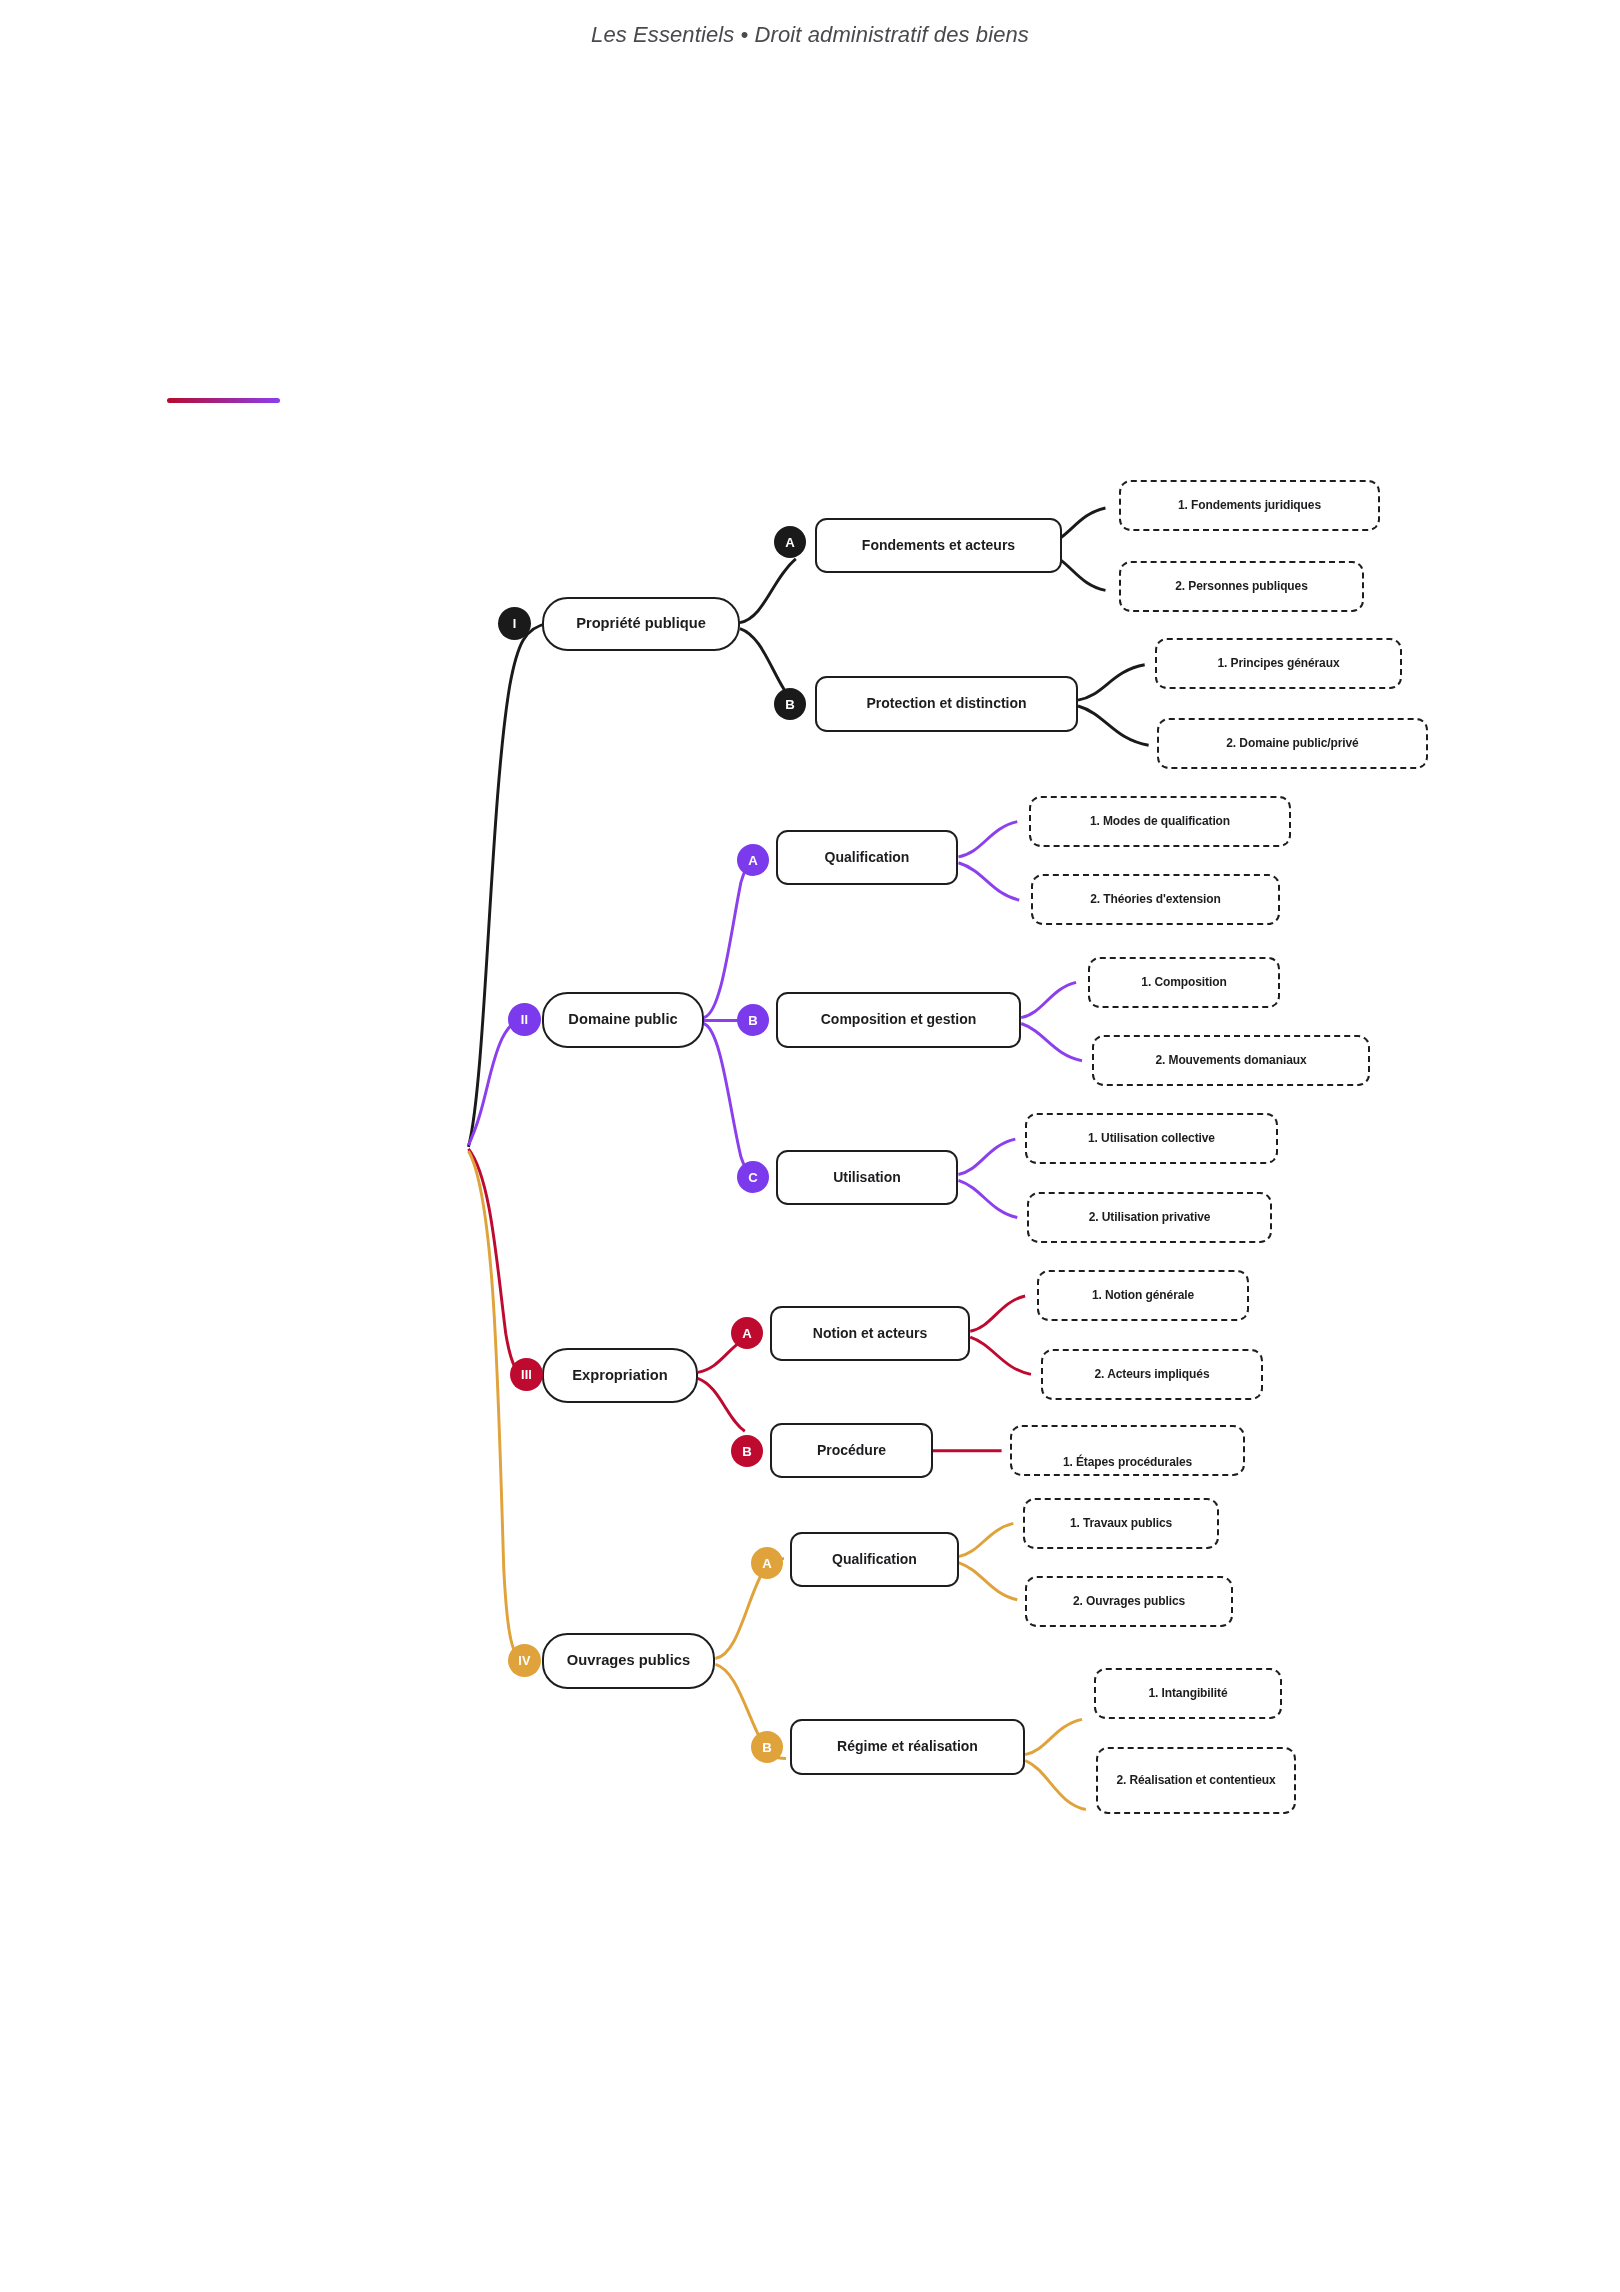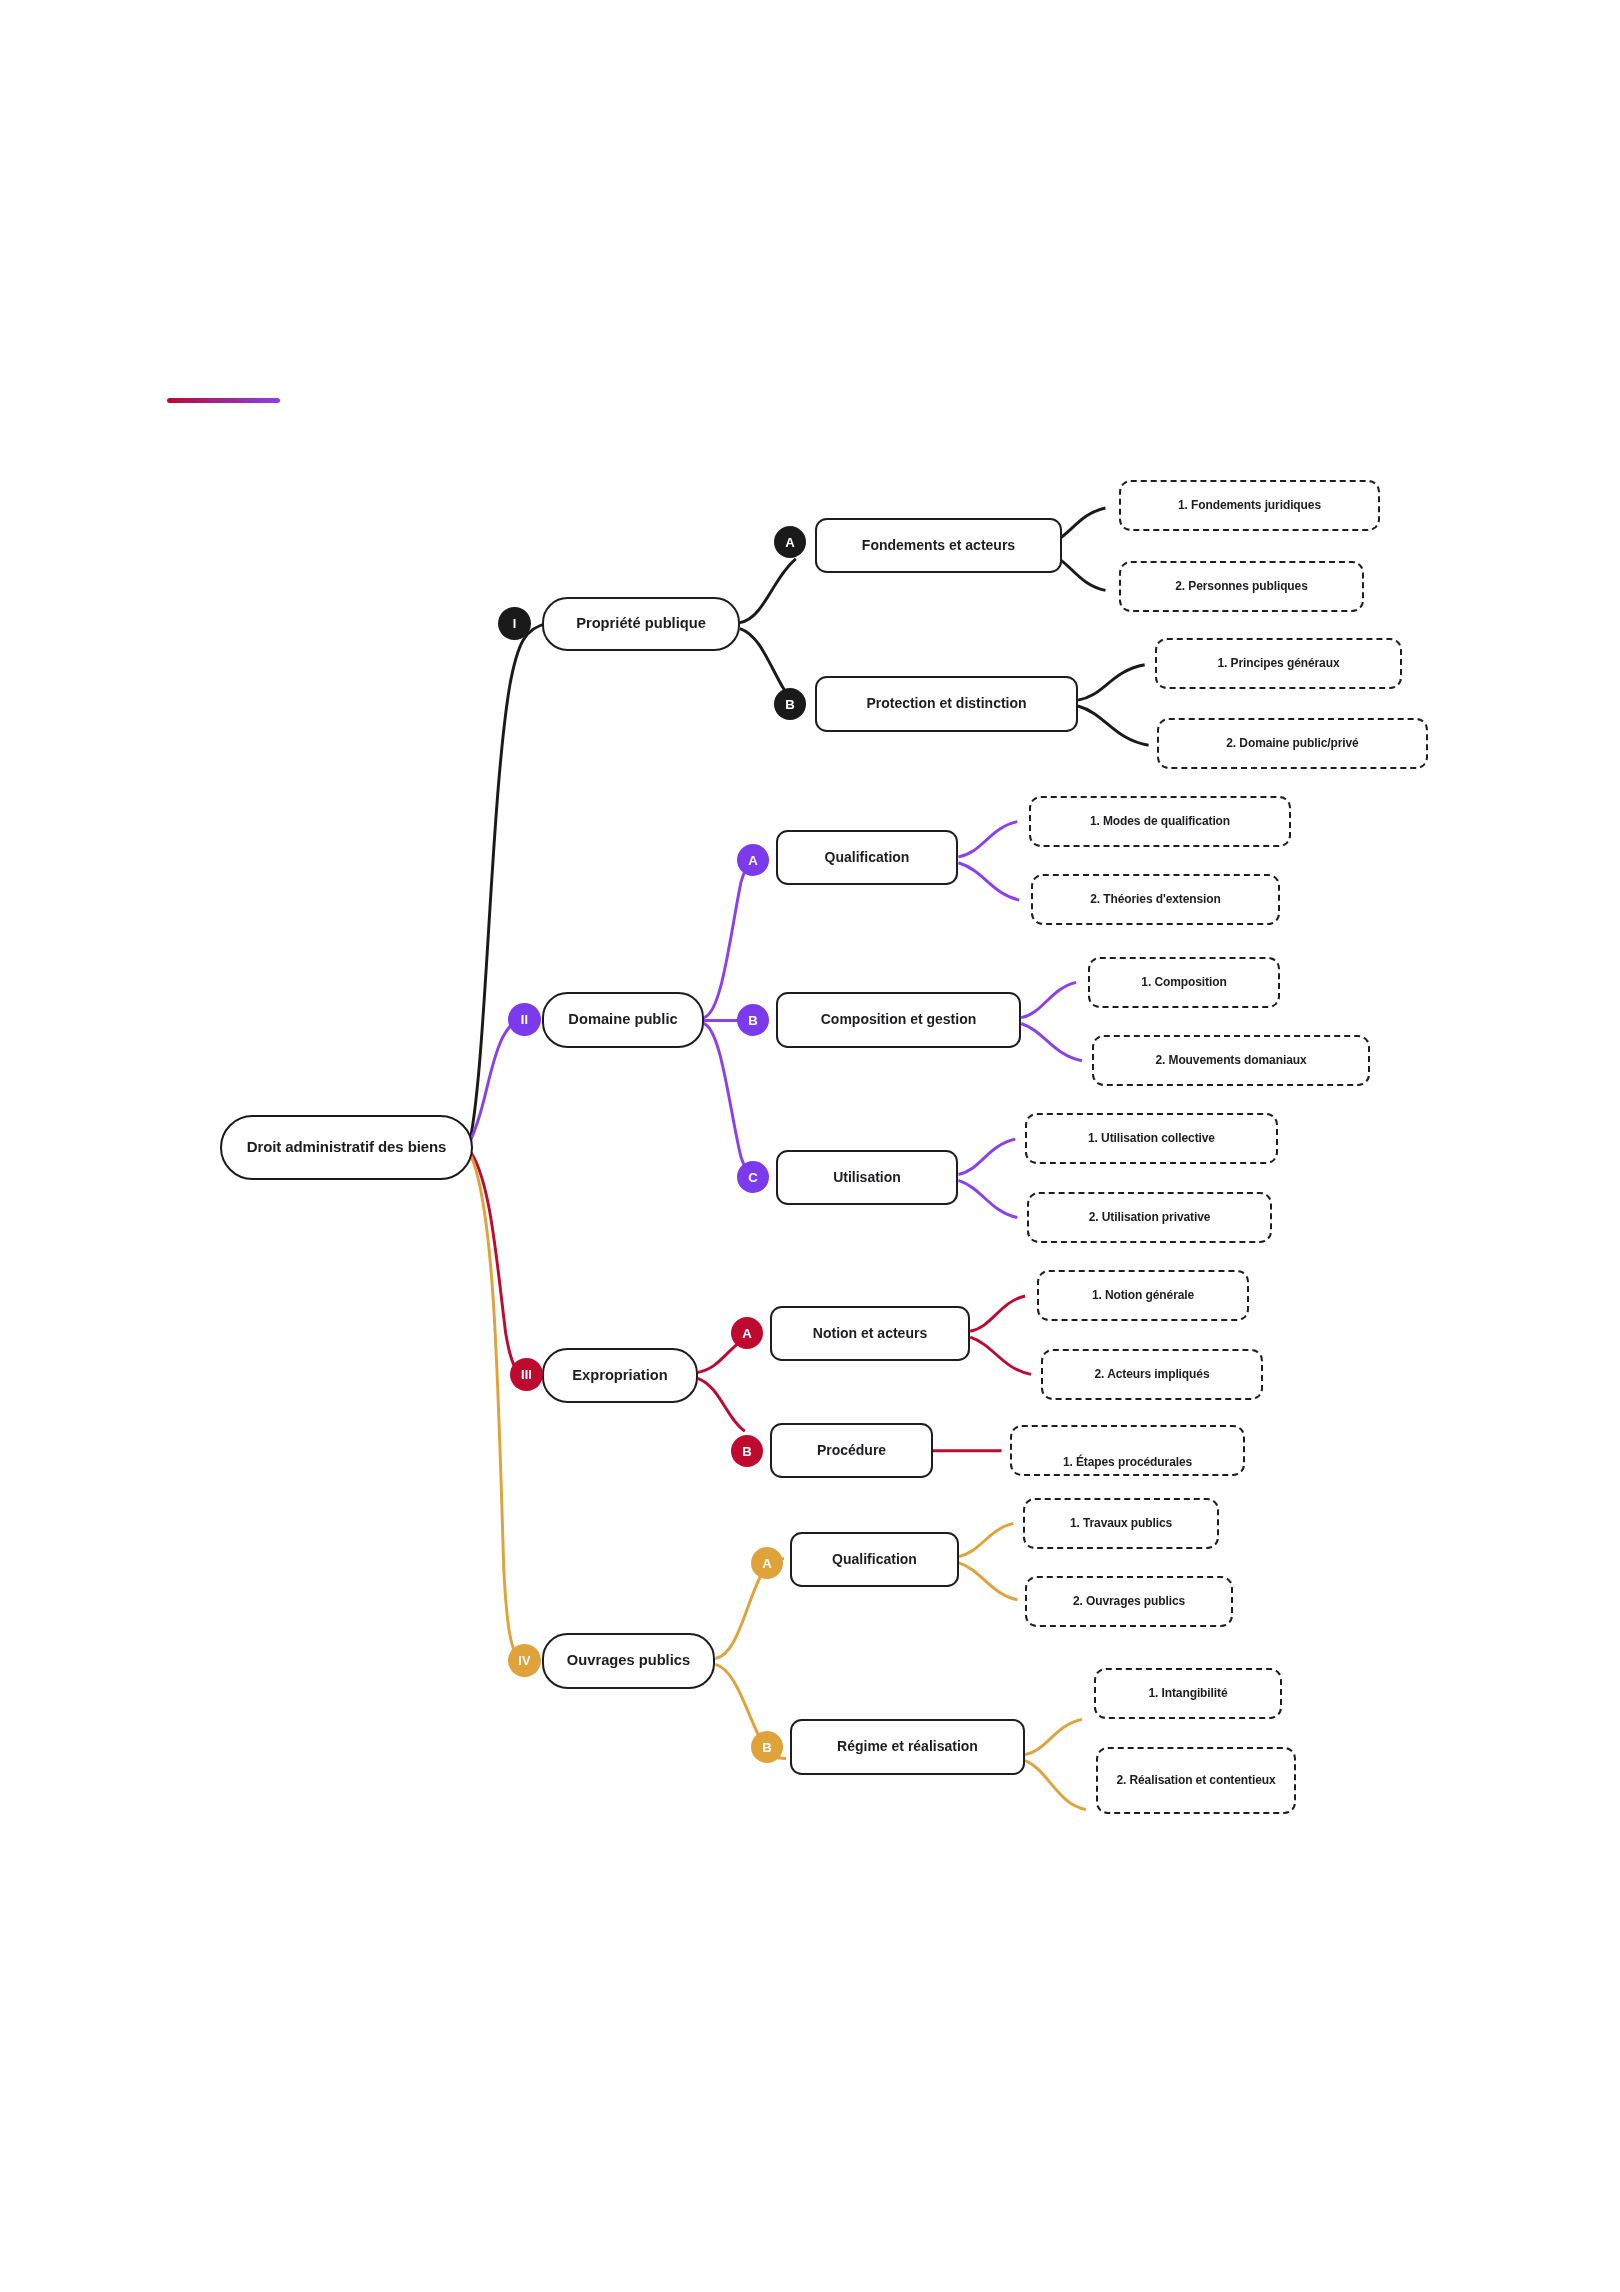--- a/index.html
+++ b/index.html
@@ -148,20 +148,21 @@
     font-style: italic;
     font-size: 20.6px;
     color: #55555a;
   }
 </style>
 </head>
 <body>
 
 <div class="page">
 
+  <div class="run-header">Les Essentiels • Droit administratif des biens</div>
 
   <div class="accent-bar"></div>
 
   <div class="mindmap">
 
     <svg class="edges" viewBox="0 0 1653 2339" width="1620" height="2293">
 
       <path d="M 478,1170 C 496,1100 500,820 520,700 C 528,656 536,640 558,636" fill="none" stroke="#1a1a1a" stroke-width="3"></path>
 
       <path d="M 755,635 C 780,630 788,590 812,570" fill="none" stroke="#1a1a1a" stroke-width="3"></path>
@@ -203,23 +204,20 @@
       <path d="M 730,1692 C 752,1688 760,1640 776,1608 C 784,1592 788,1590 800,1590" fill="none" stroke="#e0a23a" stroke-width="3"></path>
       <path d="M 730,1698 C 752,1704 762,1750 778,1778 C 786,1792 790,1794 802,1794" fill="none" stroke="#e0a23a" stroke-width="3"></path>
 
       <path d="M 978,1588 C 1000,1584 1008,1560 1034,1554" fill="none" stroke="#e0a23a" stroke-width="3"></path>
       <path d="M 978,1594 C 1002,1602 1010,1626 1038,1632" fill="none" stroke="#e0a23a" stroke-width="3"></path>
 
       <path d="M 1046,1790 C 1068,1786 1076,1760 1104,1754" fill="none" stroke="#e0a23a" stroke-width="3"></path>
       <path d="M 1046,1796 C 1070,1806 1078,1840 1108,1846" fill="none" stroke="#e0a23a" stroke-width="3"></path>
     </svg>
 
-    <div class="node root" style="left:220px; top:1115px; width:253px; height:65px;">
-      <span>Droit administratif des biens</span>
-    </div>
 
     <div class="badge roman b-dark" style="left:498px; top:607px;">I</div>
     <div class="node lvl1 c-dark" style="left:542px; top:597px; width:198px; height:54px;">
       <span>Propriété publique</span>
     </div>
 
     <div class="badge letter b-dark" style="left:774px; top:526px;">A</div>
     <div class="node lvl2 c-dark" style="left:815px; top:518px; width:247px; height:55px;">
       <span>Fondements et acteurs</span>
     </div>

